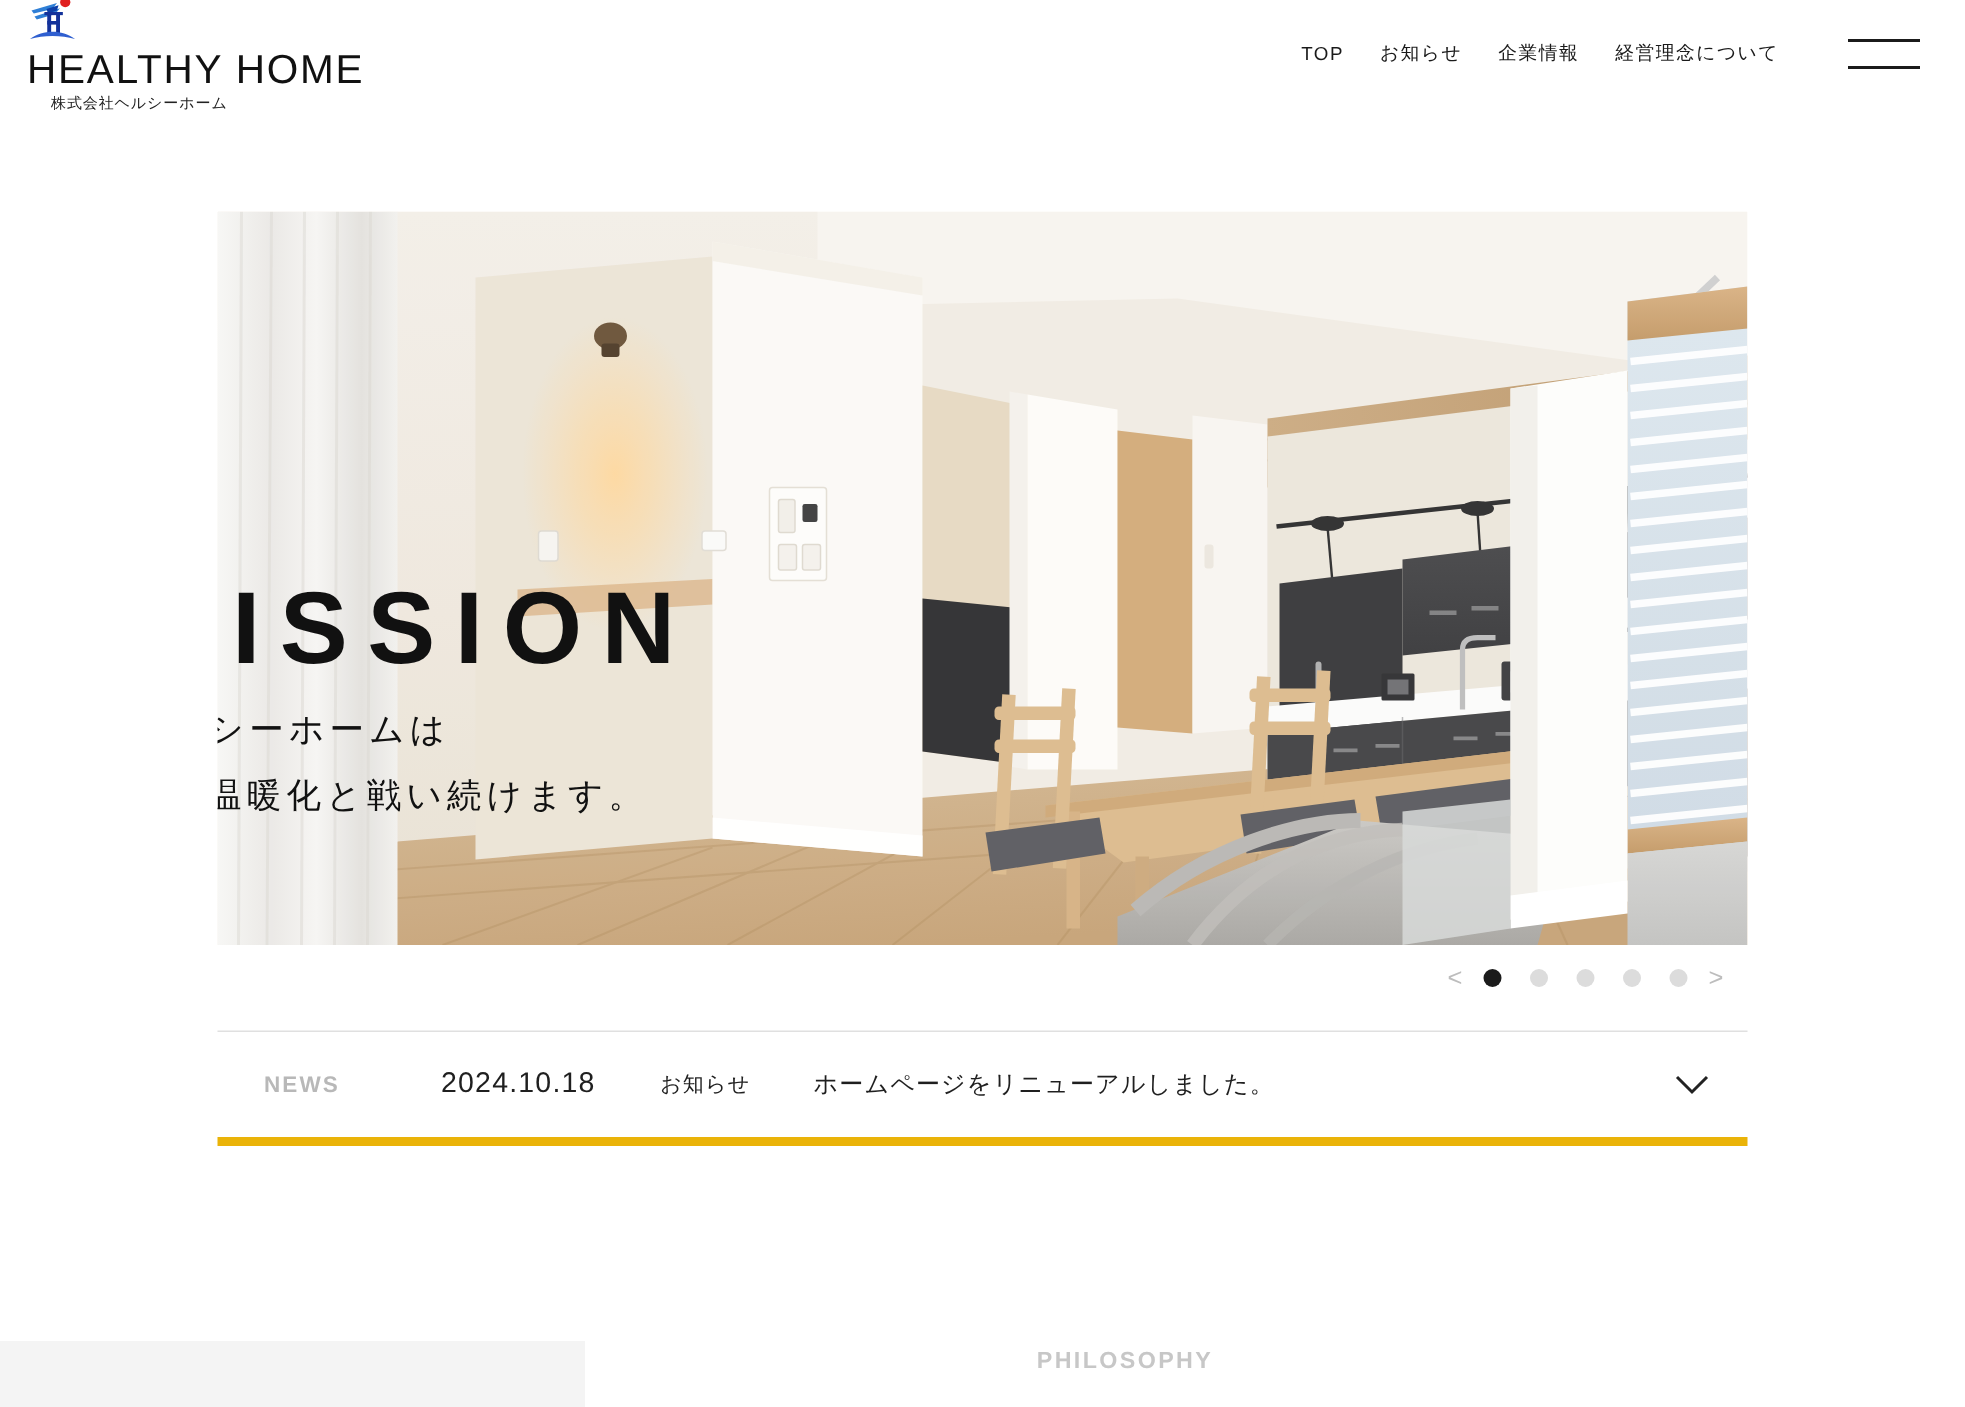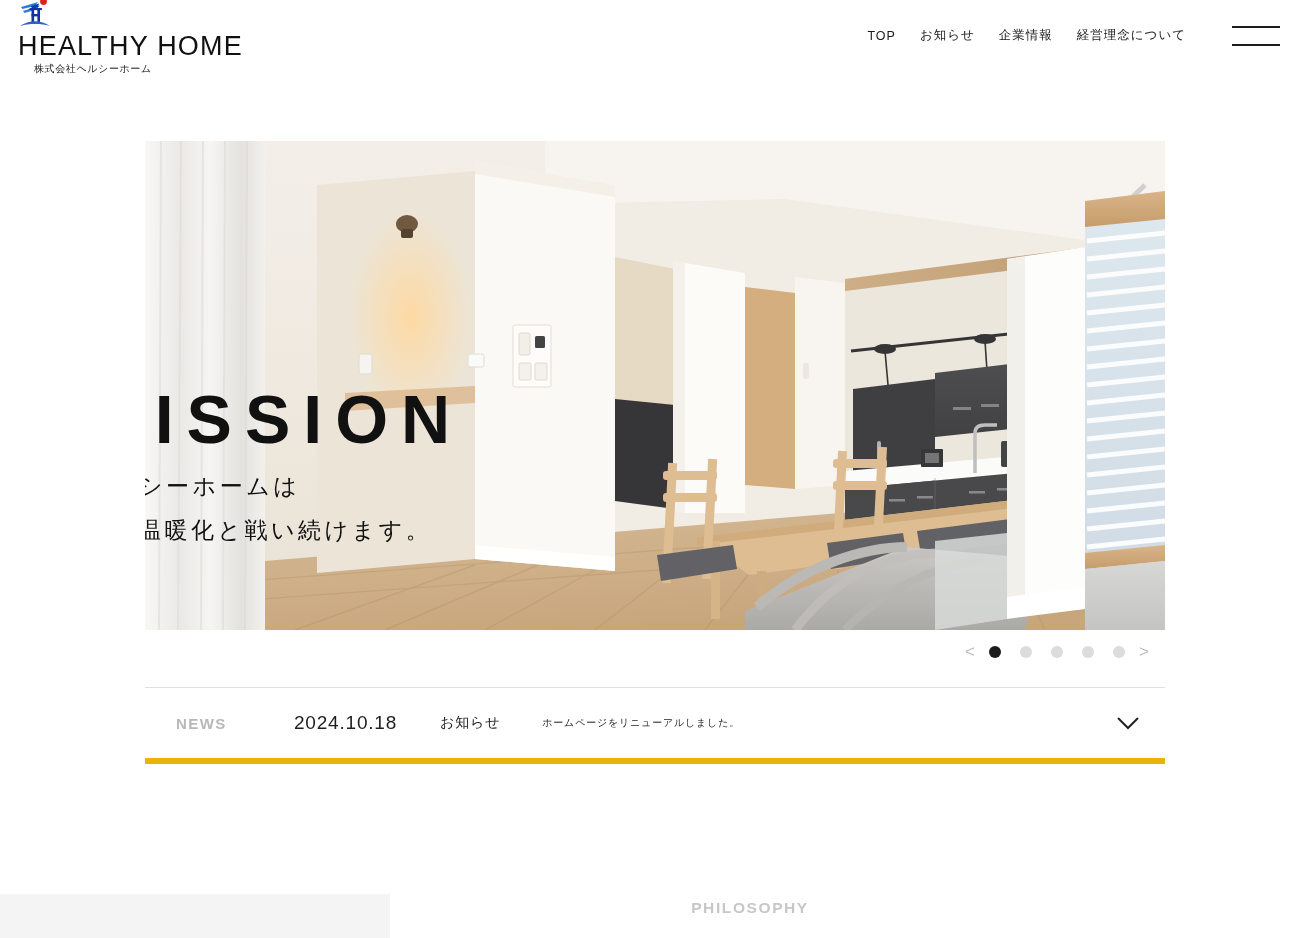--- a/index.html
+++ b/index.html
@@ -167,21 +167,21 @@
     letter-spacing: 0.8px;
     margin-left: 52px;
   }
   .news-cat {
     font-size: 14px;
     color: #1f1f1f;
     letter-spacing: 0.8px;
     margin-left: 43px;
   }
   .news-title {
-    font-size: 10px;
+    font-size: 16px;
     color: #1f1f1f;
     letter-spacing: 0.8px;
     margin-left: 42px;
   }
   .news-chevron {
     margin-left: auto;
     margin-right: 22px;
     width: 30px; height: 30px;
     display: flex; align-items: center; justify-content: center;
     cursor: pointer;

